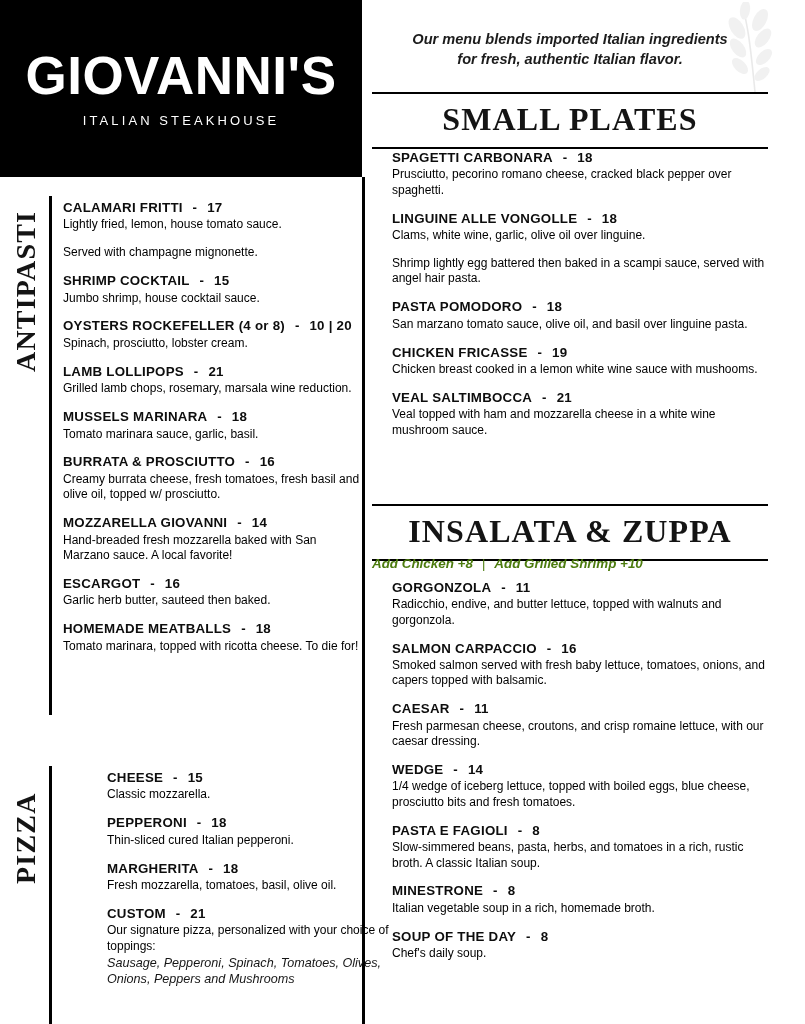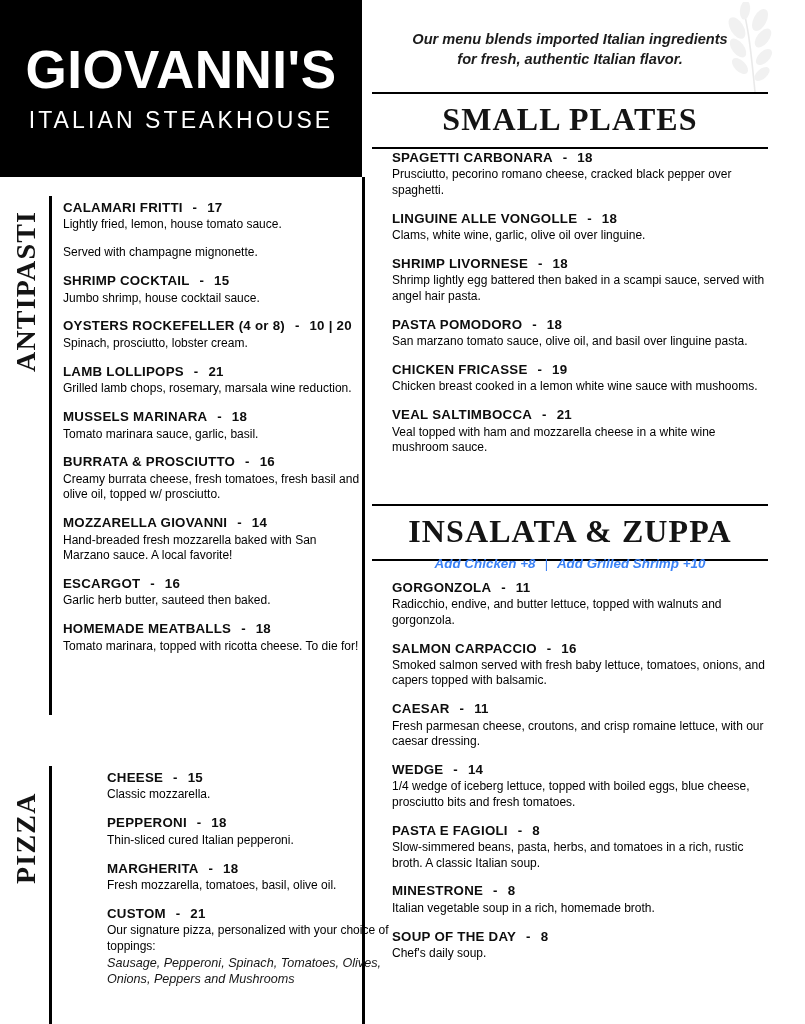--- a/index.html
+++ b/index.html
@@ -41,21 +41,21 @@
     font-family: Liberation Sans, sans-serif;
     font-weight: bold;
     color: #ffffff;
     font-size: 53px;
     letter-spacing: 0.5px;
     line-height: 1;
     white-space: nowrap;
   }
   .logo-sub {
     color: #ffffff;
-    font-size: 23px;
+    font-size: 13px;
     letter-spacing: 3.1px;
     margin-top: 11px;
     font-weight: 400;
     white-space: nowrap;
   }
 
   
   .tagline {
     position: absolute;
     left: 372px;
@@ -145,25 +145,25 @@
     font-weight: normal;
     line-height: 1.29;
     color: #161616;
     margin-top: 1px;
   }
 
   .addons {
     position: absolute;
     left: 372px;
     width: 396px;
-    text-align: center;
+    text-align: left;
     font-style: italic;
     font-weight: bold;
     font-size: 13.4px;
-    color: #3b82f6;
+    color: #4d7c0f;
   }
   .addons .divider { padding: 0 9px; font-weight: 400; }
 </style>
 </head>
 <body>
 
 <div class="page">
 
   <div class="logo-block">
     <div class="logo-main">GIOVANNI'S</div>
@@ -275,21 +275,20 @@
   <div class="item-list" id="list-small-plates" style="left:392px; top:150px; width:376px;">
       <div class="menu-item">
         <div class="item-name"><span>SPAGETTI CARBONARA</span><span class="sep">&nbsp;&nbsp;-&nbsp;&nbsp;</span><span class="price">18</span></div>
         <div class="item-desc">Prusciutto, pecorino romano cheese, cracked black pepper over spaghetti.</div>
       </div>
       <div class="menu-item">
         <div class="item-name"><span>LINGUINE ALLE VONGOLLE</span><span class="sep">&nbsp;&nbsp;-&nbsp;&nbsp;</span><span class="price">18</span></div>
         <div class="item-desc">Clams, white wine, garlic, olive oil over linguine.</div>
       </div>
       <div class="menu-item">
-        <div class="item-name"><span>SHRIMP LIVORNESE</span><span class="sep">&nbsp;&nbsp;-&nbsp;&nbsp;</span><span class="price">18</span></div>
         <div class="item-desc">Shrimp lightly egg battered then baked in a scampi sauce, served with angel hair pasta.</div>
       </div>
       <div class="menu-item">
         <div class="item-name"><span>PASTA POMODORO</span><span class="sep">&nbsp;&nbsp;-&nbsp;&nbsp;</span><span class="price">18</span></div>
         <div class="item-desc">San marzano tomato sauce, olive oil, and basil over linguine pasta.</div>
       </div>
       <div class="menu-item">
         <div class="item-name"><span>CHICKEN FRICASSE</span><span class="sep">&nbsp;&nbsp;-&nbsp;&nbsp;</span><span class="price">19</span></div>
         <div class="item-desc">Chicken breast cooked in a lemon white wine sauce with mushooms.</div>
       </div>

